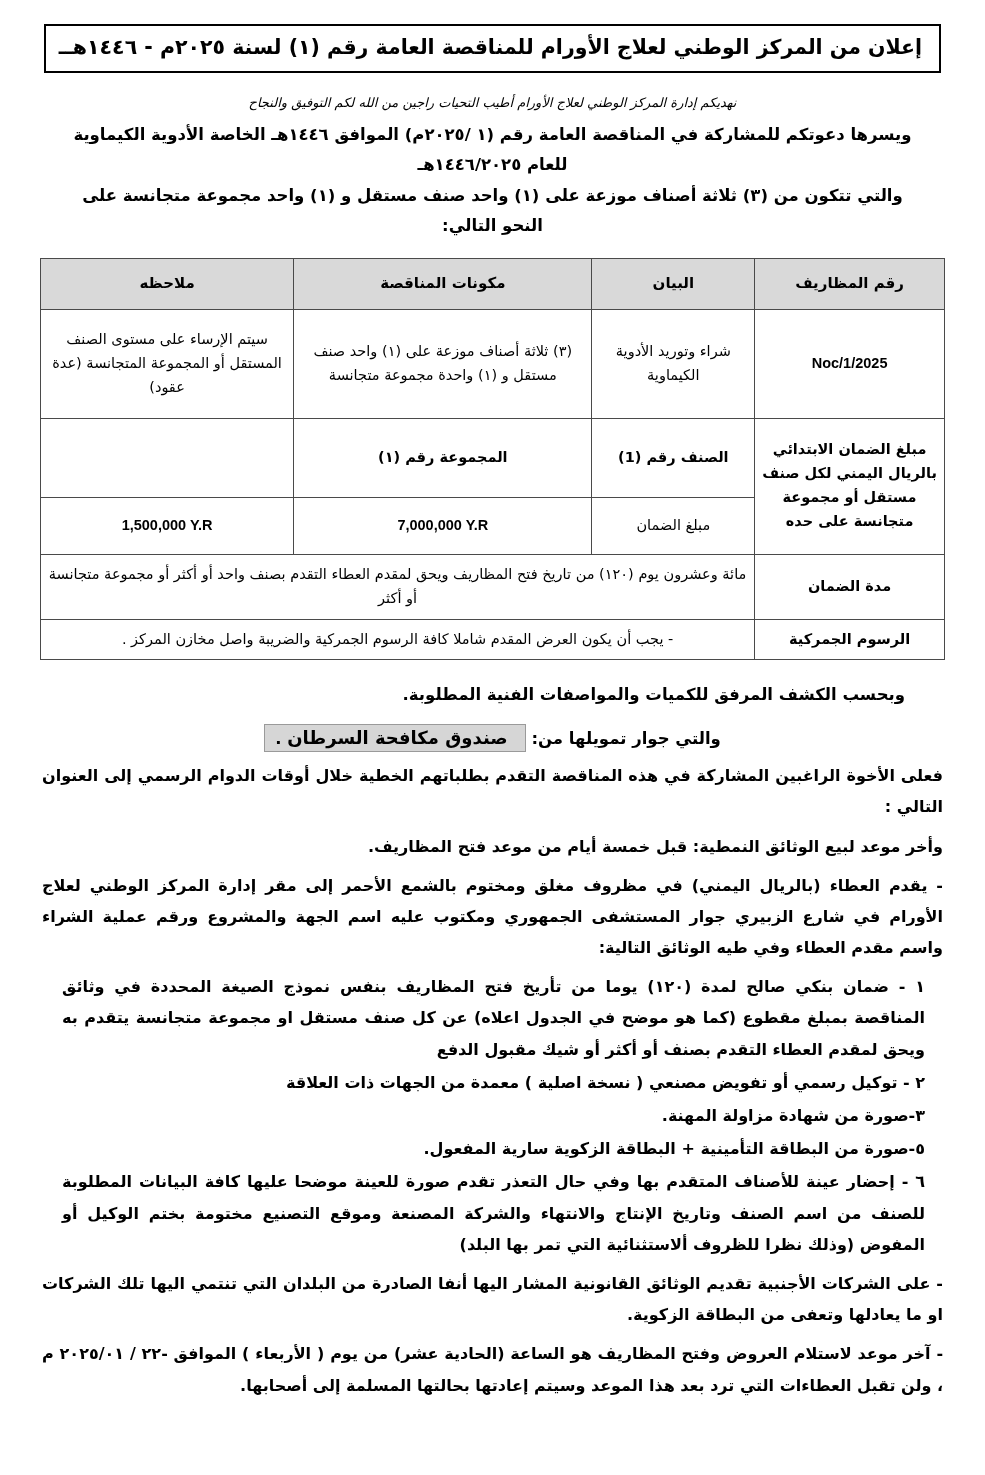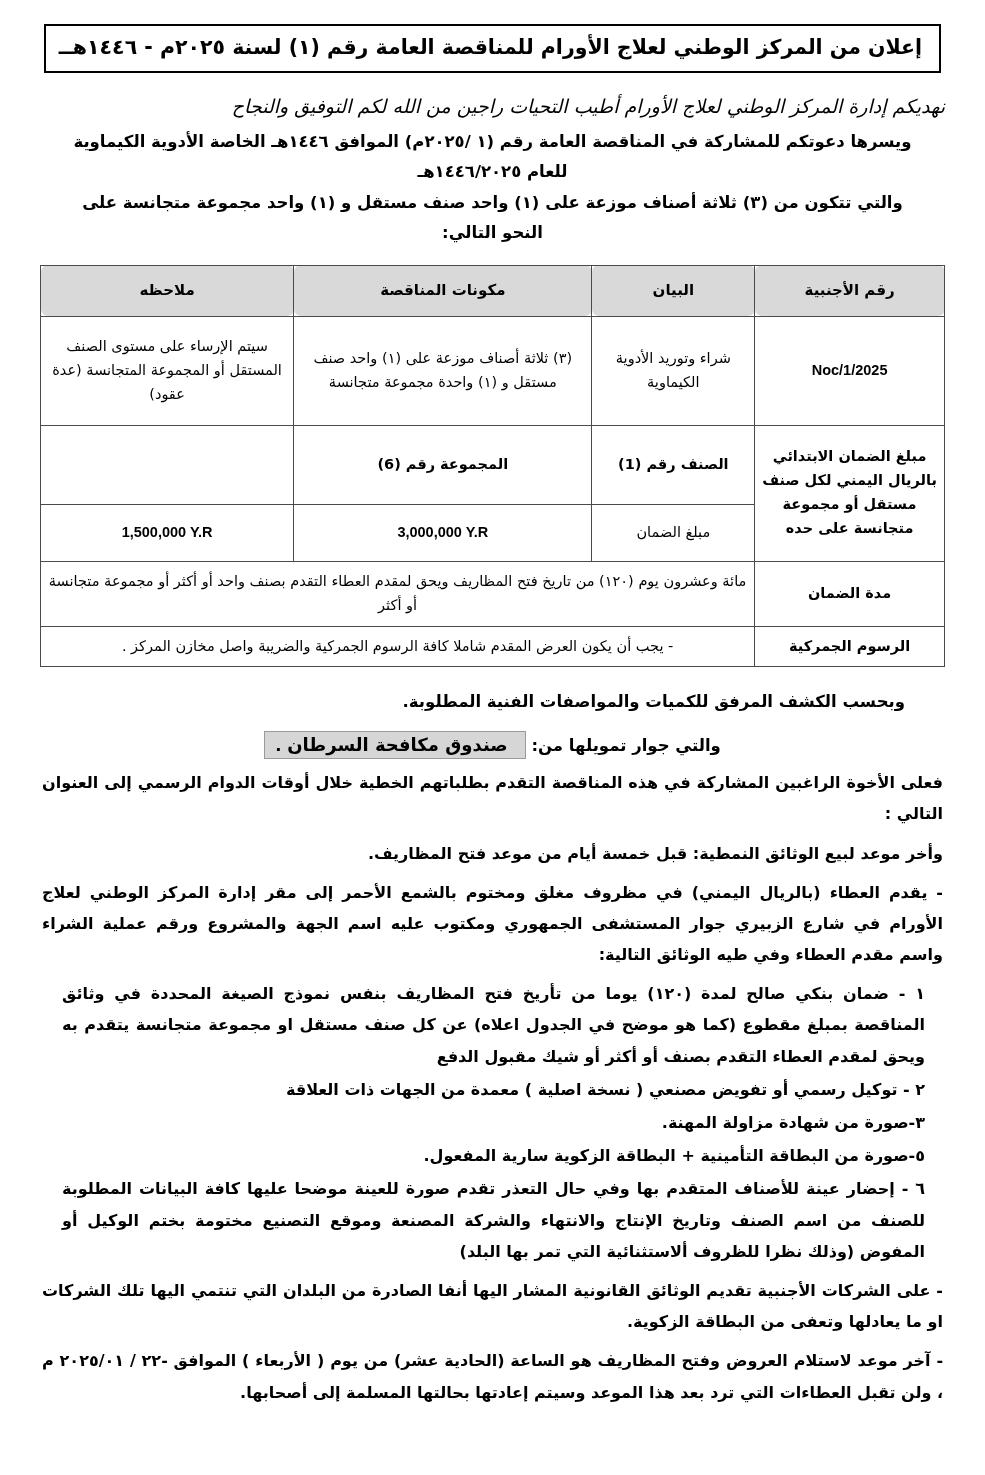--- a/index.html
+++ b/index.html
@@ -27,22 +27,22 @@
     text-align: center;
     margin: 6px 4px 0 4px;
   }
   .title-bar .title-text {
     font-size: 20.5px;
     font-weight: bold;
     line-height: 1.3;
     letter-spacing: 0;
   }
   .greeting {
-    text-align: right;
-    font-size: 19px;
+    text-align: center;
+    font-size: 13px;
     margin: 22px 0 6px 0;
     font-style: italic;
     font-family: "DejaVu Serif", "Liberation Serif", serif;
   }
 
   .intro {
     font-size: 16.5px;
     line-height: 1.85;
     text-align: center;
     margin: 10px 30px 4px 30px;
@@ -65,21 +65,20 @@
     text-align: center;
     vertical-align: middle;
     font-size: 14.5px;
     line-height: 1.65;
   }
   table.tender thead td {
     background: #d9d9d9;
     font-weight: bold;
     font-size: 15px;
     height: 34px;
-    border-radius: 7px;
   }
   .row-h-1 td { height: 92px; }
   .row-h-2 td { height: 62px; }
   .row-h-3 td { height: 40px; }
   .label-cell {
     background: #ffffff;
     font-weight: bold;
     font-size: 14px;
   }
   .num-cell {
@@ -172,42 +171,42 @@
 
   <table class="tender">
     <colgroup>
       <col style="width:21%">
       <col style="width:18%">
       <col style="width:33%">
       <col style="width:28%">
     </colgroup>
     <thead>
       <tr>
-        <td>رقم الأجنبية</td>
+        <td>رقم المظاريف</td>
         <td>البيان</td>
         <td>مكونات المناقصة</td>
         <td>ملاحظه</td>
       </tr>
     </thead>
     <tbody>
       <tr class="row-h-1">
         <td class="tender-no">Noc/1/2025</td>
         <td>شراء وتوريد الأدوية الكيماوية</td>
         <td>(٣) ثلاثة أصناف موزعة على (١) واحد صنف مستقل و (١) واحدة مجموعة متجانسة</td>
         <td>سيتم الإرساء على مستوى الصنف المستقل أو المجموعة المتجانسة (عدة عقود)</td>
       </tr>
       <tr class="row-h-2">
         <td class="label-cell" rowspan="2">مبلغ الضمان الابتدائي بالريال اليمني لكل صنف مستقل أو مجموعة متجانسة على حده</td>
         <td class="num-cell">الصنف رقم (1)</td>
-        <td class="num-cell">المجموعة رقم (6)</td>
+        <td class="num-cell">المجموعة رقم (١)</td>
         <td></td>
       </tr>
       <tr class="row-h-3">
         <td>مبلغ الضمان</td>
-        <td class="money">3,000,000 Y.R</td>
+        <td class="money">7,000,000 Y.R</td>
         <td class="money">1,500,000 Y.R</td>
       </tr>
       <tr>
         <td class="label-cell">مدة الضمان</td>
         <td class="wide-text" colspan="3">مائة وعشرون يوم (١٢٠) من تاريخ فتح المظاريف ويحق لمقدم العطاء التقدم بصنف واحد أو أكثر أو مجموعة متجانسة أو أكثر</td>
       </tr>
       <tr>
         <td class="label-cell">الرسوم الجمركية</td>
         <td class="wide-text" colspan="3">- يجب أن يكون العرض المقدم شاملا كافة الرسوم الجمركية والضريبة واصل مخازن المركز  .</td>
       </tr>

